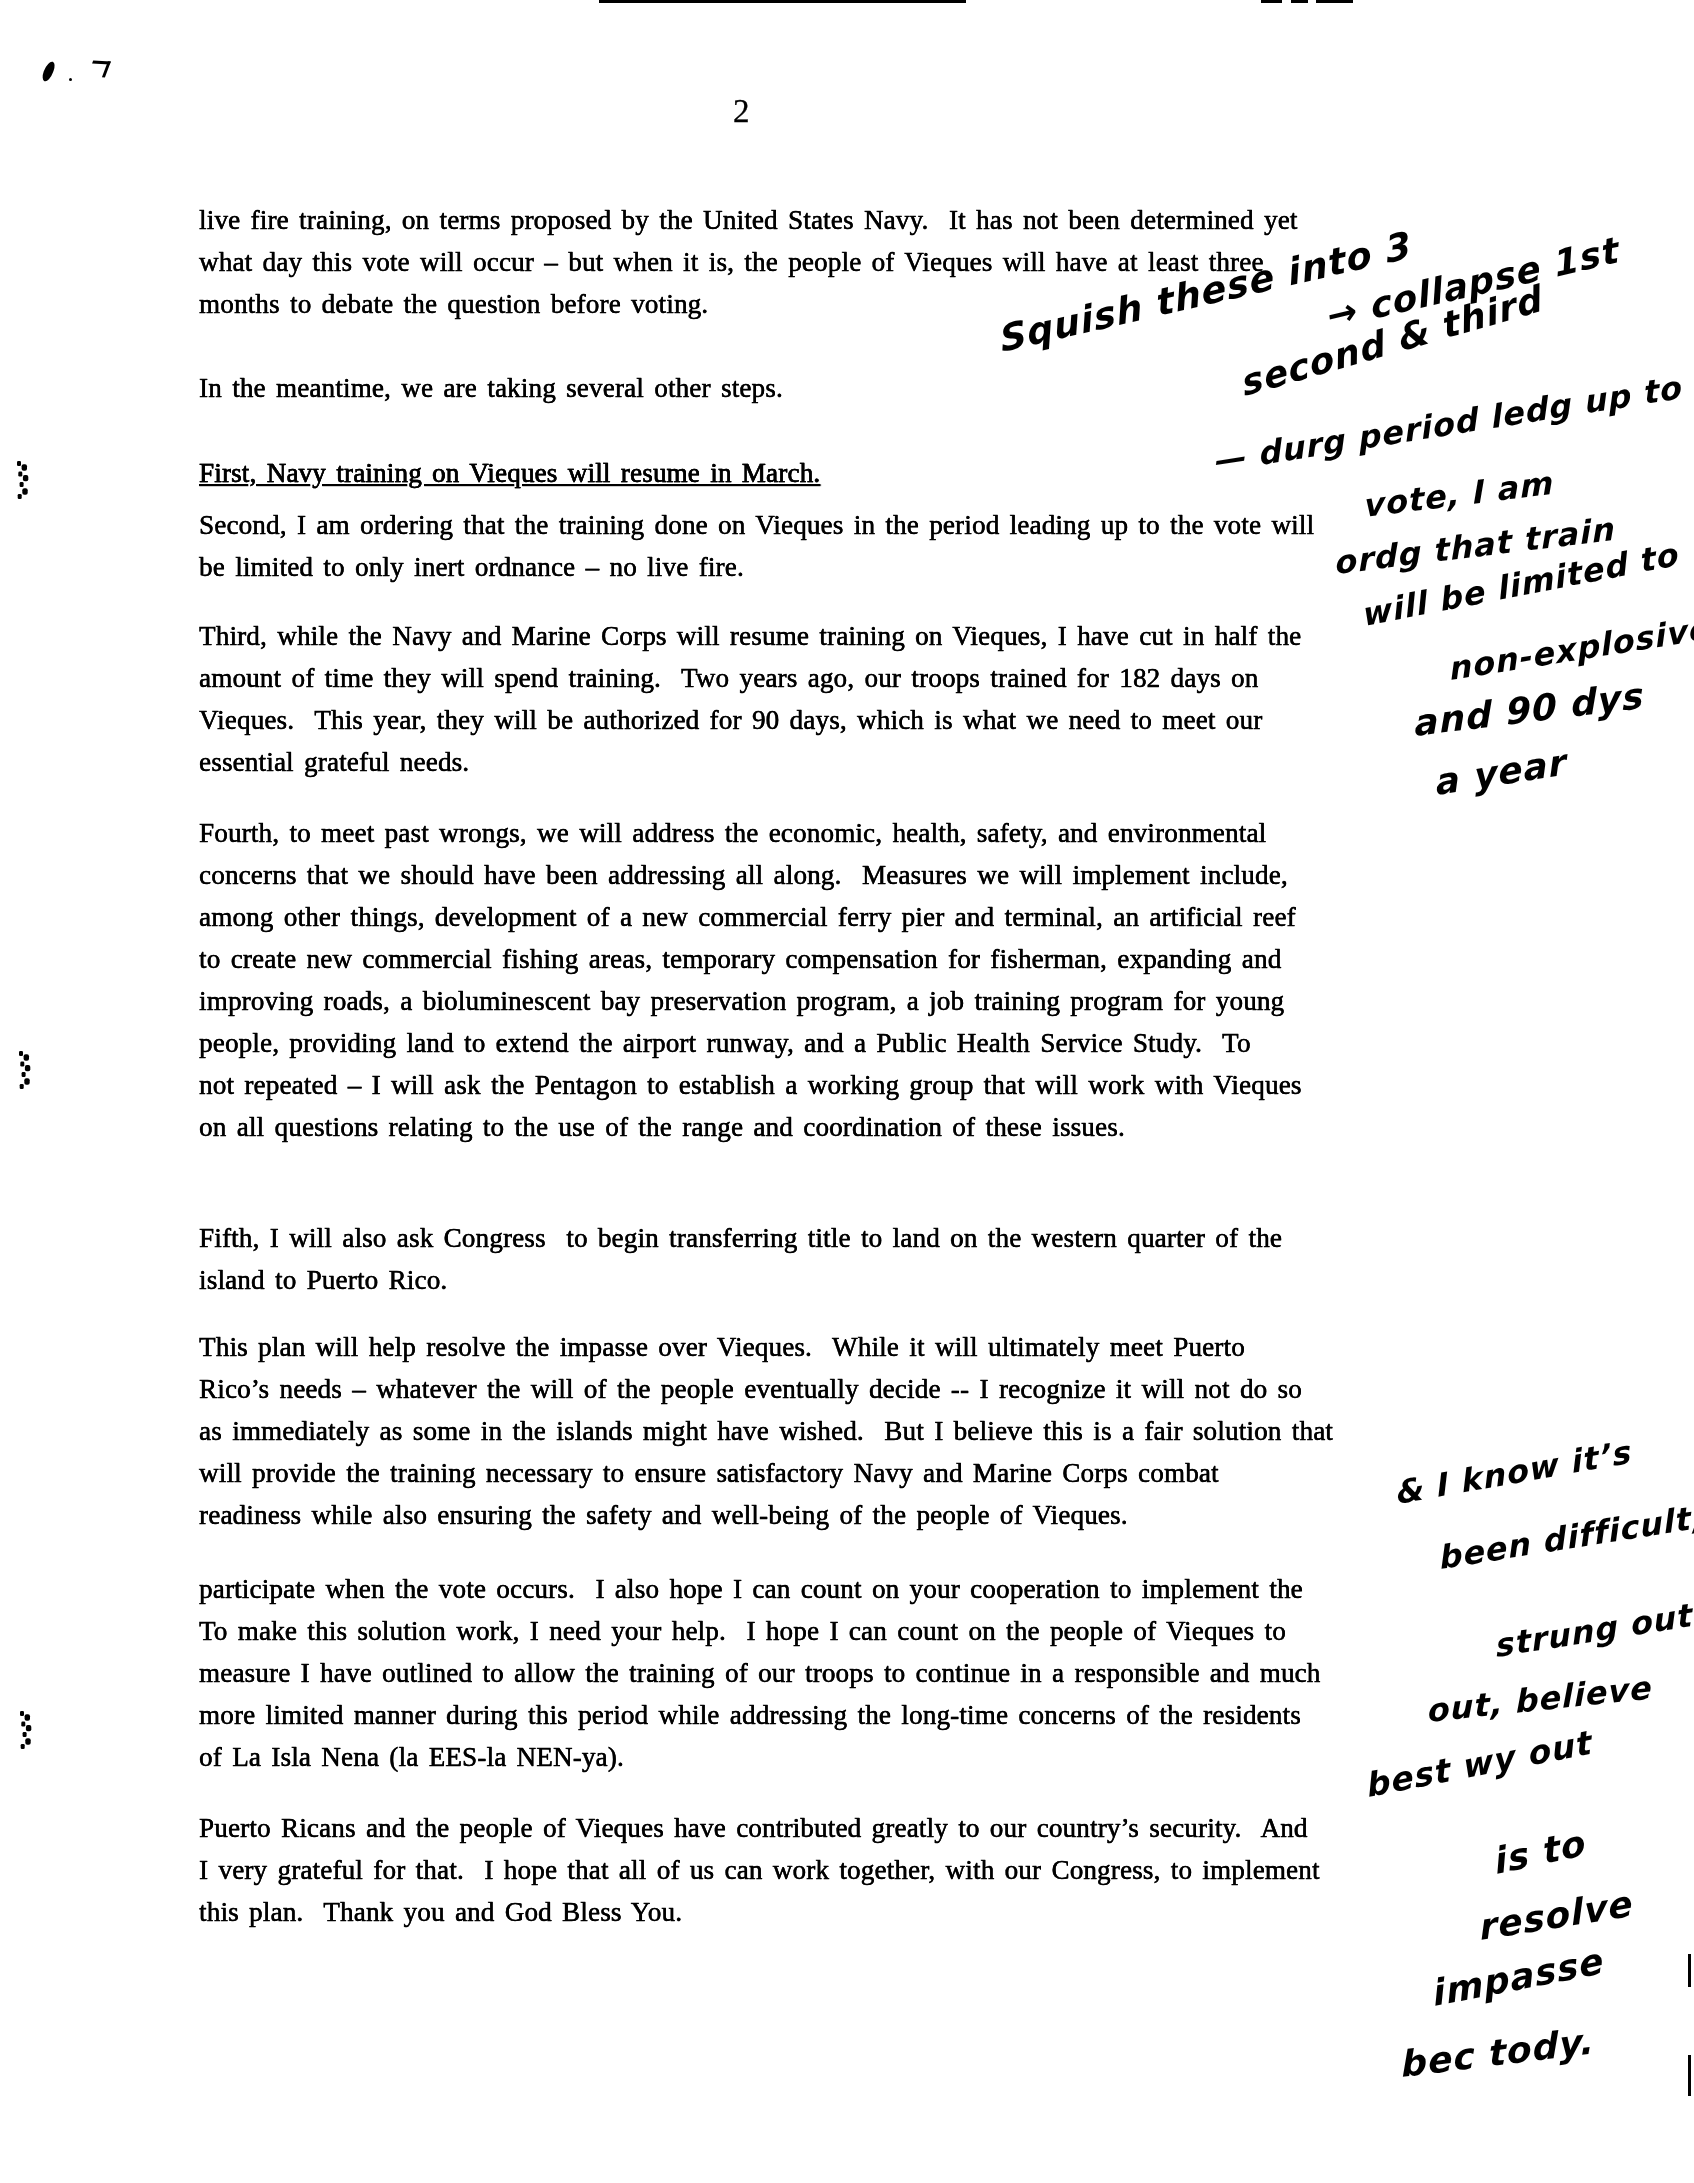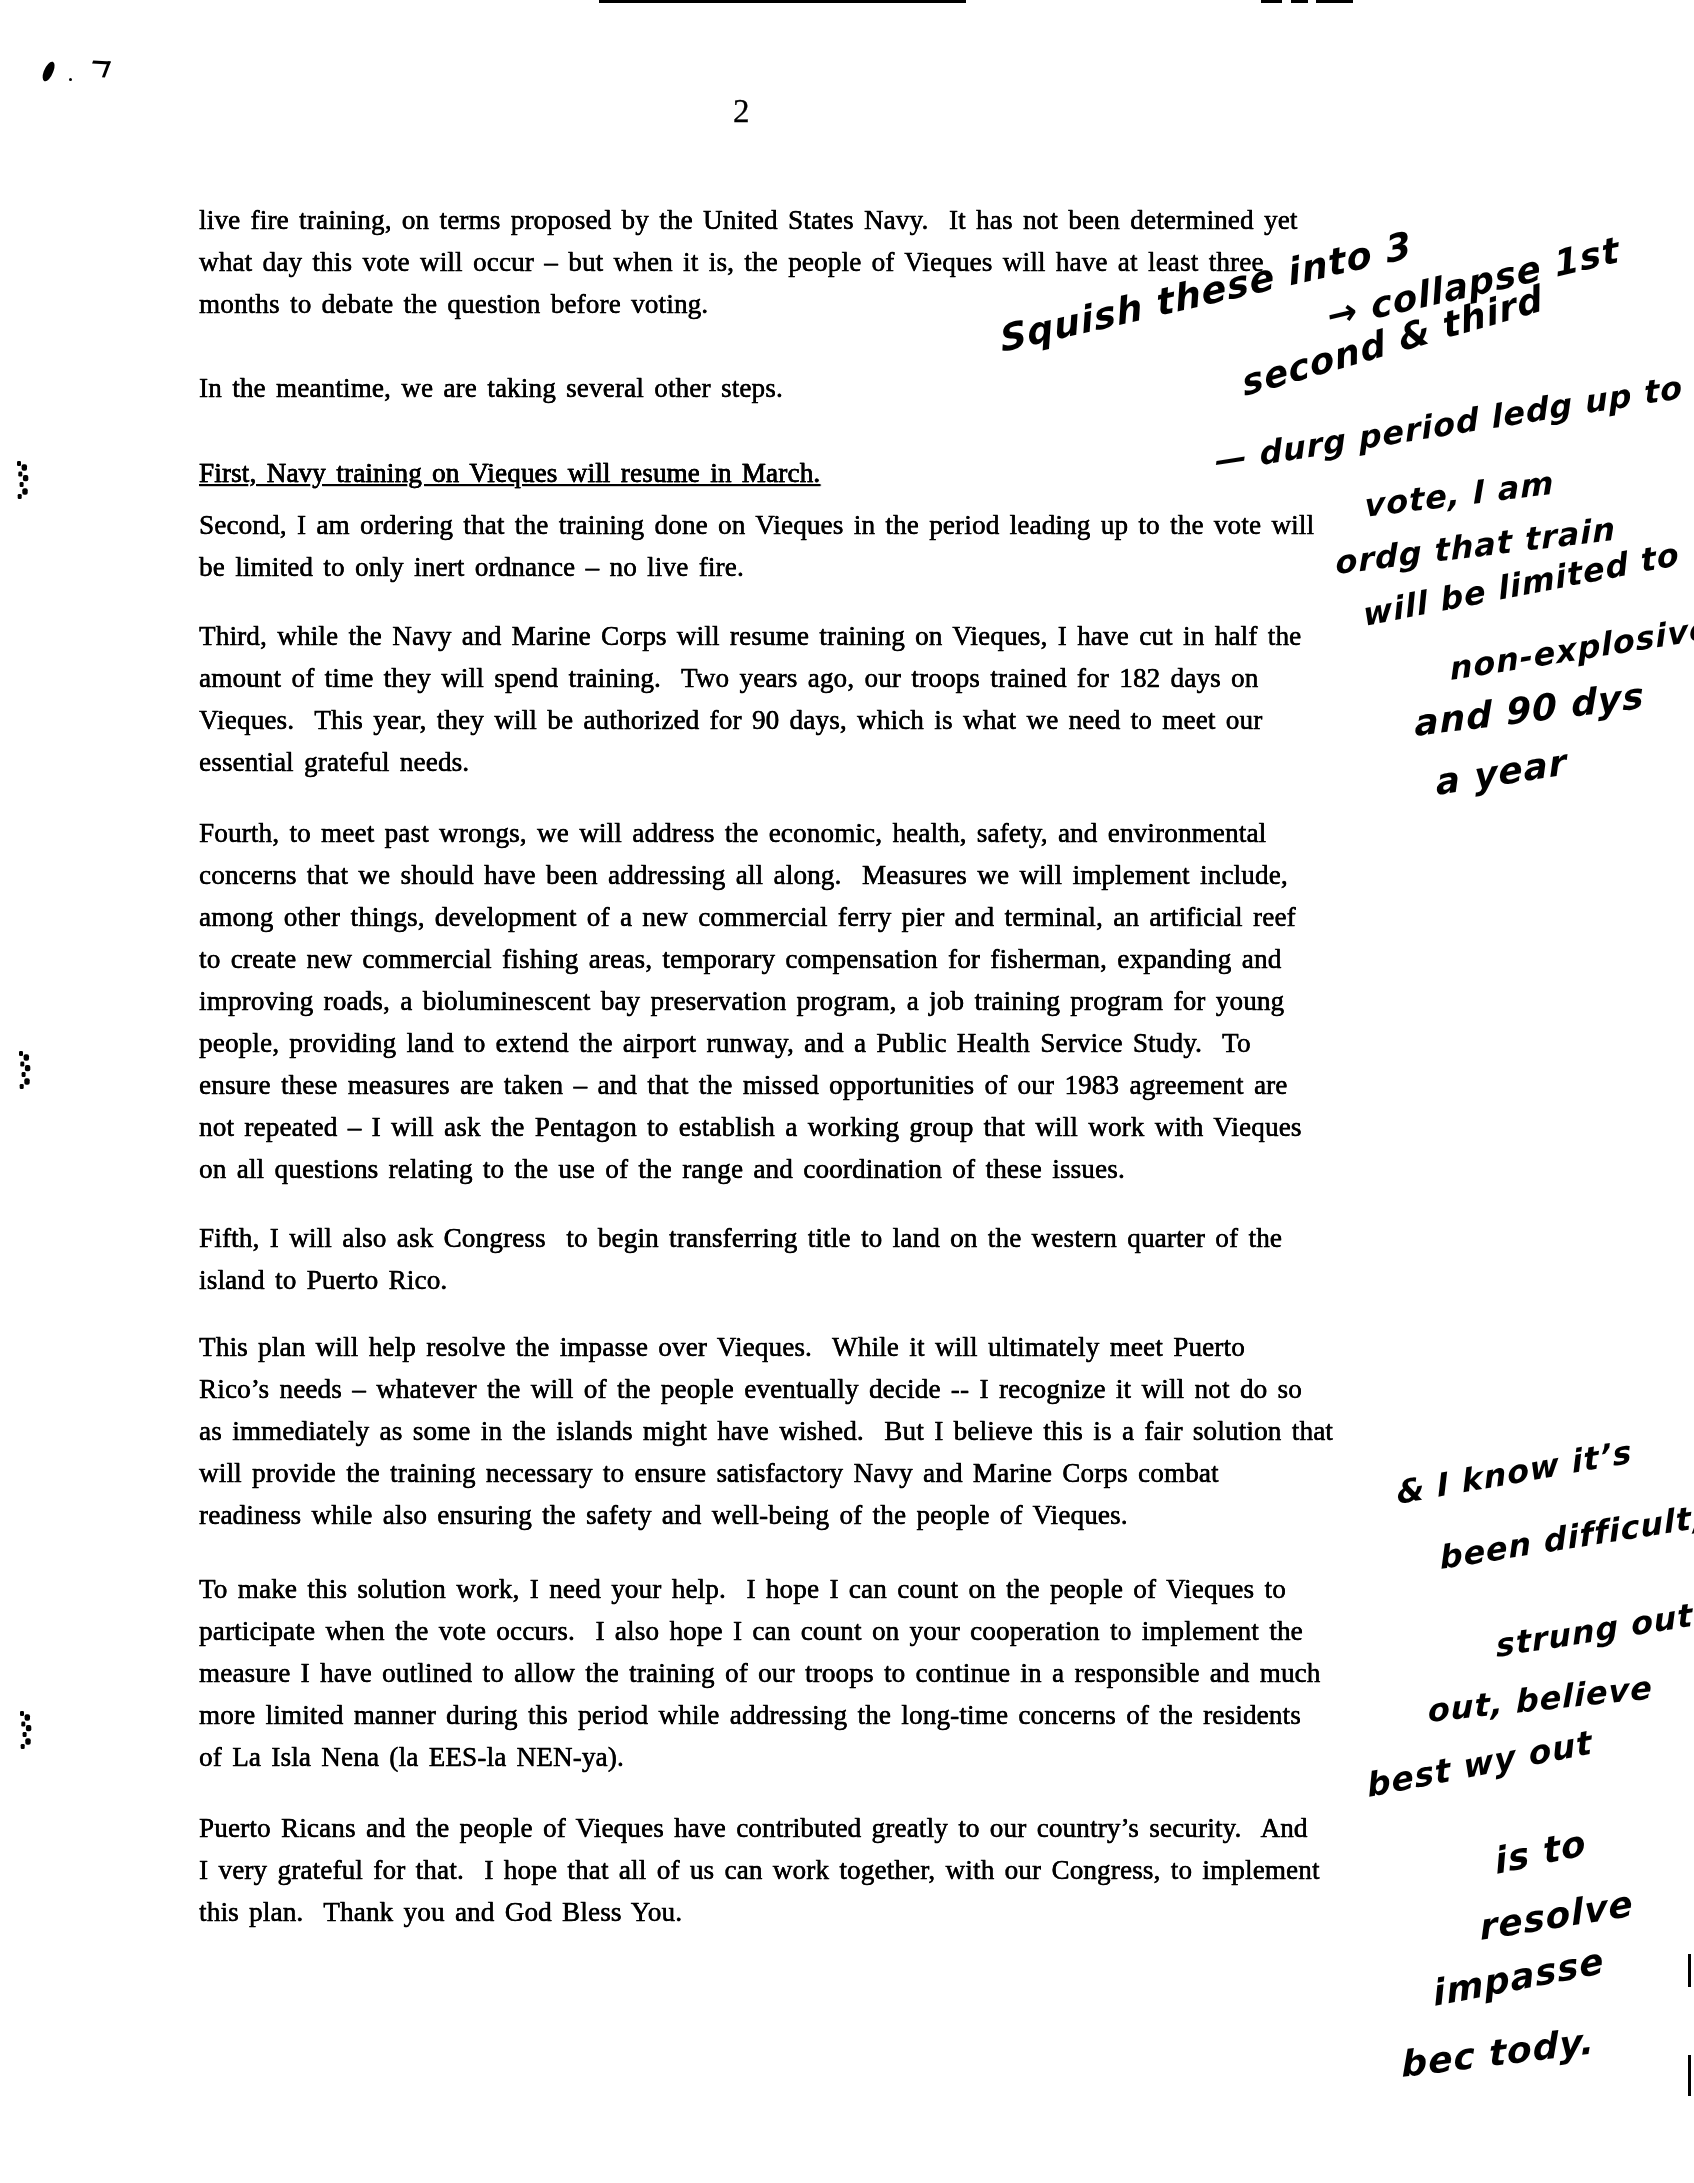--- a/index.html
+++ b/index.html
@@ -97,38 +97,37 @@
         <div class="tline">Vieques.  This year, they will be authorized for 90 days, which is what we need to meet our</div>
         <div class="tline">essential grateful needs.</div>
       </div>
       <div class="para" style="top: 812px;">
         <div class="tline">Fourth, to meet past wrongs, we will address the economic, health, safety, and environmental</div>
         <div class="tline">concerns that we should have been addressing all along.  Measures we will implement include,</div>
         <div class="tline">among other things, development of a new commercial ferry pier and terminal, an artificial reef</div>
         <div class="tline">to create new commercial fishing areas, temporary compensation for fisherman, expanding and</div>
         <div class="tline">improving roads, a bioluminescent bay preservation program, a job training program for young</div>
         <div class="tline">people, providing land to extend the airport runway, and a Public Health Service Study.  To</div>
-        <div class="tline">ensure these measures are taken – and that the missed opportunities of our 1983 agreement are</div>
         <div class="tline">not repeated – I will ask the Pentagon to establish a working group that will work with Vieques</div>
         <div class="tline">on all questions relating to the use of the range and coordination of these issues.</div>
       </div>
       <div class="para" style="top: 1217px;">
         <div class="tline">Fifth, I will also ask Congress  to begin transferring title to land on the western quarter of the</div>
         <div class="tline">island to Puerto Rico.</div>
       </div>
       <div class="para" style="top: 1326px;">
         <div class="tline">This plan will help resolve the impasse over Vieques.  While it will ultimately meet Puerto</div>
         <div class="tline">Rico’s needs – whatever the will of the people eventually decide -- I recognize it will not do so</div>
         <div class="tline">as immediately as some in the islands might have wished.  But I believe this is a fair solution that</div>
         <div class="tline">will provide the training necessary to ensure satisfactory Navy and Marine Corps combat</div>
         <div class="tline">readiness while also ensuring the safety and well-being of the people of Vieques.</div>
       </div>
       <div class="para" style="top: 1568px;">
+        <div class="tline">participate when the vote occurs.  I also hope I can count on your cooperation to implement the</div>
         <div class="tline">To make this solution work, I need your help.  I hope I can count on the people of Vieques to</div>
-        <div class="tline">participate when the vote occurs.  I also hope I can count on your cooperation to implement the</div>
         <div class="tline">measure I have outlined to allow the training of our troops to continue in a responsible and much</div>
         <div class="tline">more limited manner during this period while addressing the long-time concerns of the residents</div>
         <div class="tline">of La Isla Nena (la EES-la NEN-ya).</div>
       </div>
       <div class="para" style="top: 1807px;">
         <div class="tline">Puerto Ricans and the people of Vieques have contributed greatly to our country’s security.  And</div>
         <div class="tline">I very grateful for that.  I hope that all of us can work together, with our Congress, to implement</div>
         <div class="tline">this plan.  Thank you and God Bless You.</div>
       </div>
     </div>

